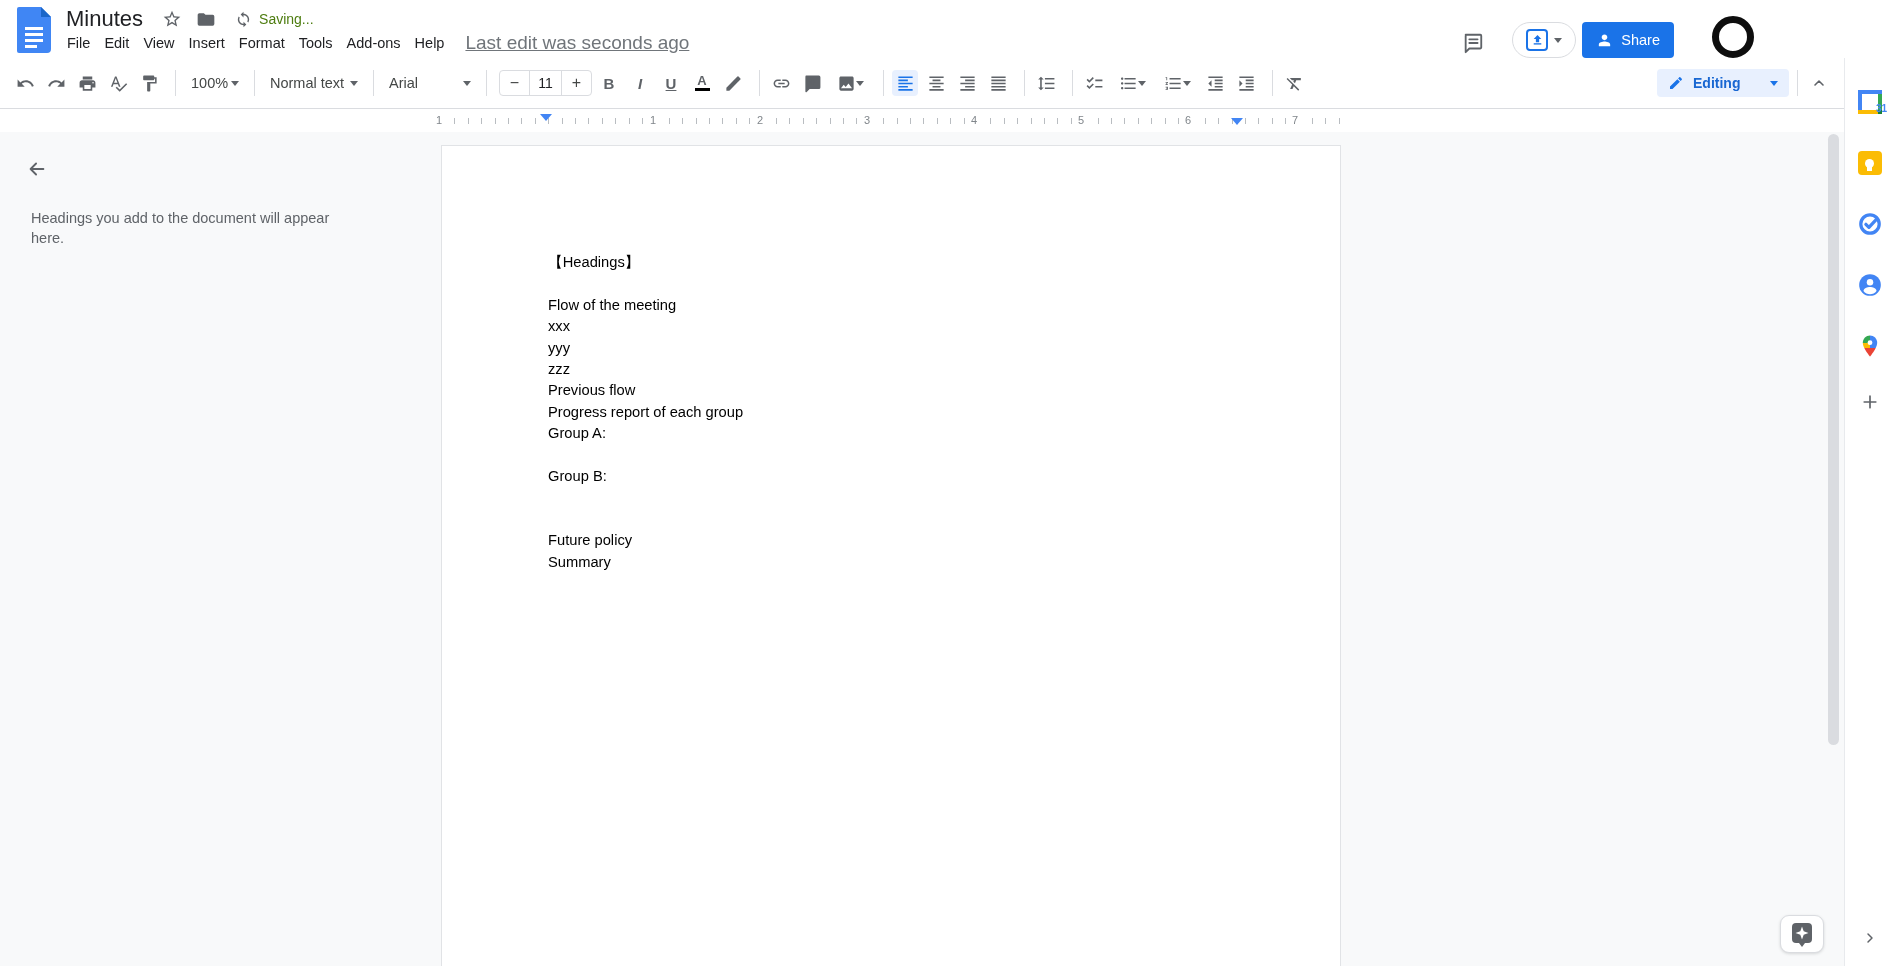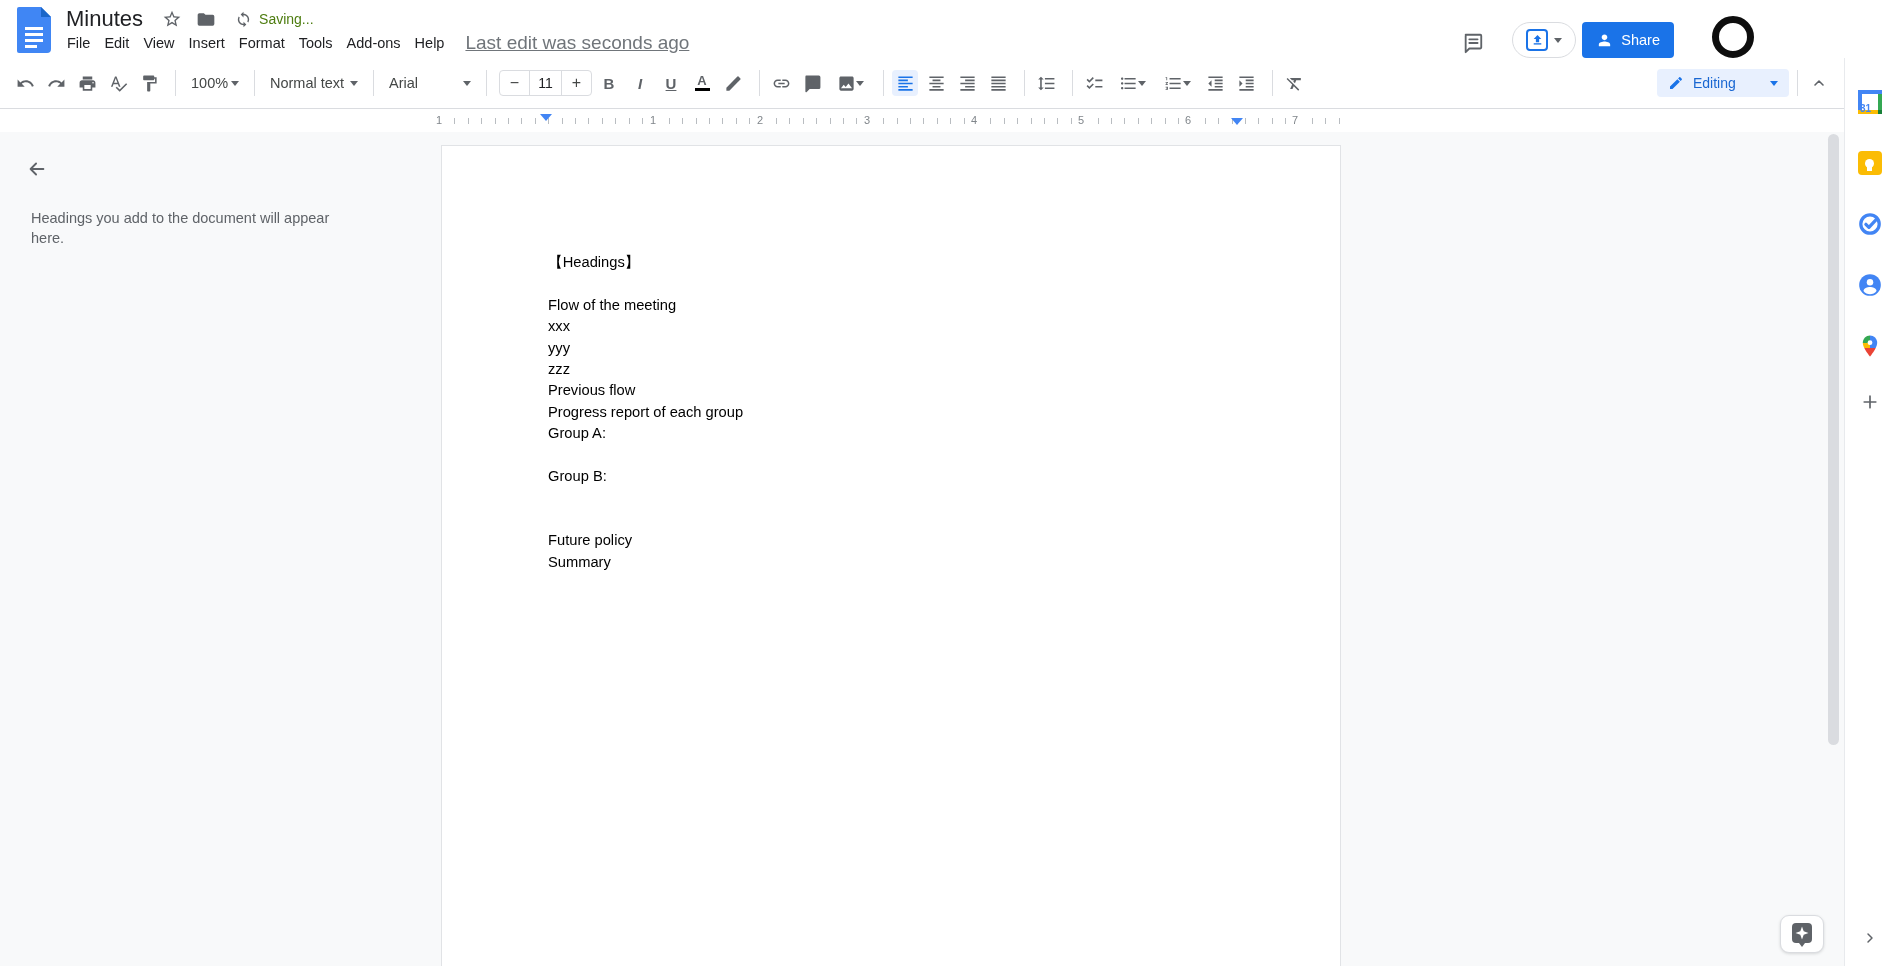--- a/index.html
+++ b/index.html
@@ -49,21 +49,21 @@
   .sz-val { width:33px; display:flex; align-items:center; justify-content:center; font-size:14px; color:#202124;
     border-left:1px solid #dadce0; border-right:1px solid #dadce0; cursor:text; }
   .txt-ic { font-size:15px; color:#5f6368; }
   .bld { font-weight:700; }
   .ita { font-style:italic; font-weight:600; }
   .und { text-decoration:underline; font-weight:600; }
   .a-color { display:flex; flex-direction:column; align-items:center; line-height:12px; }
   .a-color .bar { width:15px; height:3.5px; background:#000; margin-top:1px; }
   .tb-right { margin-left:auto; display:flex; align-items:center; margin-right:12px; }
   .editing-pill { height:28px; width:132px; background:#e8f0fe; border-radius:4px; display:flex; align-items:center;
-    padding:0 11px; gap:9px; cursor:pointer; }
+    padding:0 11px; gap:9px; cursor:pointer;font-weight:bold; }
   .editing-pill svg { width:16px; height:16px; fill:#1a73e8; }
   .editing-pill .lbl { font-size:14px; color:#1967d2; flex:1; }
   .editing-pill .caret { border-top-color:#1a73e8; }
   .collapse-btn { width:26px; height:26px; display:flex; align-items:center; justify-content:center; cursor:pointer; }
   .collapse-btn svg { width:16px; height:16px; fill:none; stroke:#5f6368; stroke-width:2.4; }
 
   
   .ruler { position:absolute; top:110px; left:0; width:1844px; height:22px; background:#fff; }
   .ruler-ticks { position:absolute; left:441px; top:8px; width:900px; height:6px;
     background:repeating-linear-gradient(to right,#b9bdc1 0 1px,transparent 1px 13.4px); }
@@ -103,21 +103,21 @@
     justify-content:center; cursor:pointer; }
   .sp-chevron svg { width:16px; height:16px; fill:none; stroke:#5f6368; stroke-width:2.2; }
 
   
   .cal-ic { position:relative; width:24px; height:24px; background:#fff; }
   .cal-ic .t { position:absolute; left:0; top:0; width:24px; height:4px; background:#4285f4; }
   .cal-ic .l { position:absolute; left:0; top:0; width:4px; height:20px; background:#4285f4; }
   .cal-ic .r { position:absolute; right:0; top:4px; width:4px; height:16px; background:#34a853; }
   .cal-ic .b { position:absolute; left:0; bottom:0; width:20px; height:4px; background:#fbbc04; }
   .cal-ic .br { position:absolute; right:0; bottom:0; width:4px; height:4px; background:#188038; }
-  .cal-ic .n { position:absolute; left:0; top:4px; width:16px; height:29px; display:flex; align-items:center;
+  .cal-ic .n { position:absolute; left:16px; top:4px; width:16px; height:29px; display:flex; align-items:center;
     justify-content:center; font-size:10px; font-weight:700; color:#4285f4; }
   .keep-ic { width:24px; height:24px; background:#fbbc04; border-radius:4px; display:flex; align-items:center; justify-content:center; }
   .keep-ic .bulb { width:9px; height:9px; background:#fff; border-radius:50%; position:relative; }
   .keep-ic .bulb:after { content:""; position:absolute; left:2px; top:8px; width:5px; height:4px; background:#fff; }
 </style>
 </head>
 <body>
 
 <div class="app">
 

